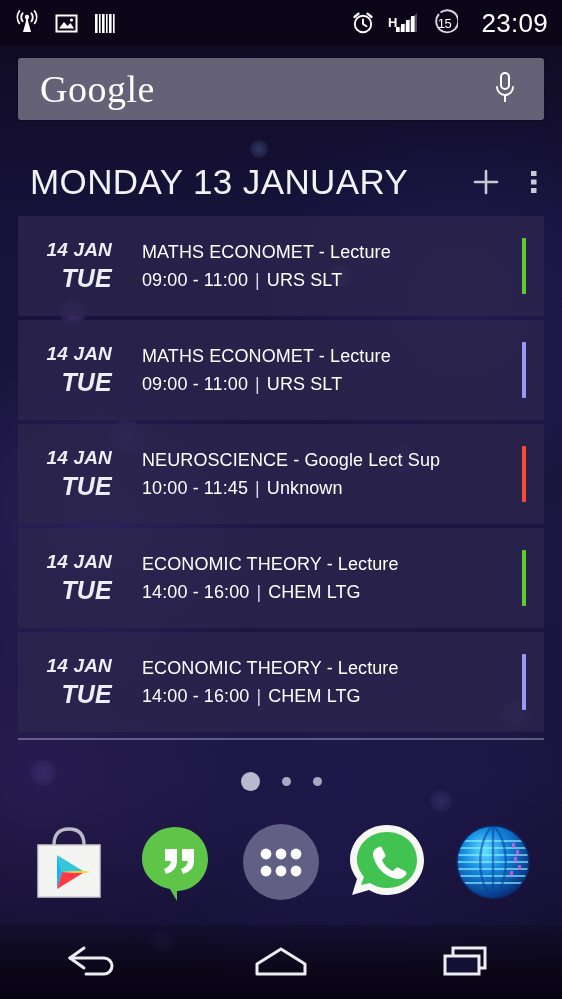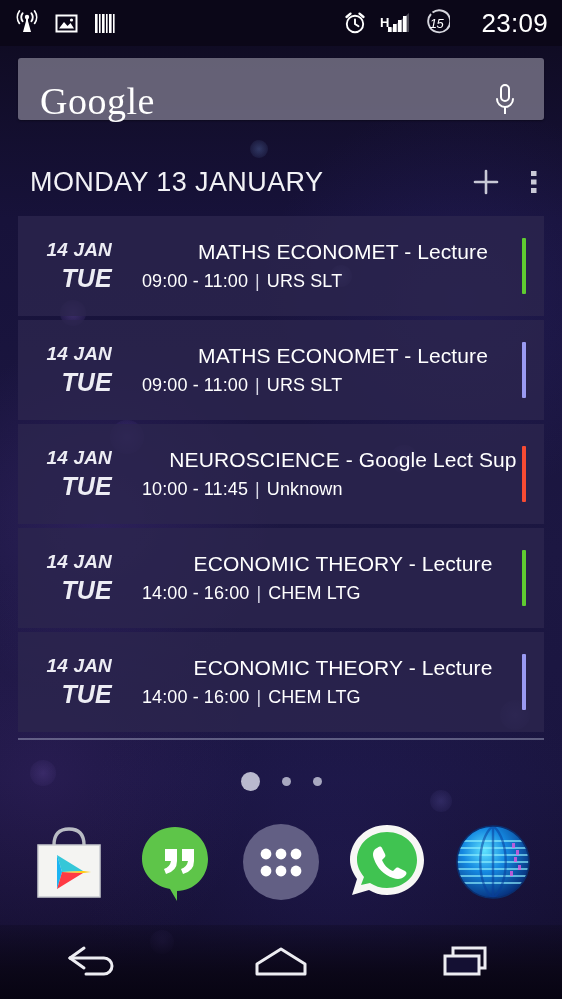--- a/index.html
+++ b/index.html
@@ -33,43 +33,43 @@
     display:flex; align-items:center;
     padding:0 14px;
     z-index:20;
   }
   .sb-left { display:flex; align-items:center; gap:14px; }
   .sb-right { display:flex; align-items:center; gap:11px; margin-left:auto; }
   .sb-icon { display:block; }
   #sb-clock {
     color:#FFFFFF; font-size:26px; letter-spacing:0.3px;
     font-family:"Liberation Sans", sans-serif;
-    margin-left:20px;
+    margin-left:12px;
   }
   .h-label {
     color:#FFFFFF; font-size:13px; font-weight:bold;
     margin-right:-4px; align-self:flex-start; margin-top:5px;
   }
   .sig-wrap { display:flex; align-items:flex-end; }
   .batt {
-    position:relative; width:28px; height:28px;font-style:italic;
+    position:relative; width:28px; height:28px;
   }
   .batt-text {
     position:absolute; inset:0;
     display:flex; align-items:center; justify-content:center;
     color:#FFFFFF; font-size:13px; letter-spacing:-0.5px;
   }
 
   
   #searchbar {
     position:absolute; top:58px; left:18px;
     width:526px; height:62px;
     background:rgba(120,116,136,0.82);
     border-radius:3px;
-    display:flex; align-items:flex-end;
+    display:flex; align-items:center;
     box-shadow:0 1px 2px rgba(0,0,0,0.35);
     z-index:10;
   }
   #google-logo {
     margin-left:22px;
     color:#FFFFFF;
     font-family:"Liberation Serif", serif;
     font-size:38px;
     line-height:1;
     letter-spacing:0.5px;
@@ -81,21 +81,21 @@
     position:absolute; top:148px; left:0; width:562px;
     z-index:10;
   }
   #cal-header {
     display:flex; align-items:center;
     height:68px;
     padding:0 24px 0 30px;
   }
   #cal-title {
     color:#F2F2F6;
-    font-size:27px;
+    font-size:35px;
     letter-spacing:0.4px;
     font-family:"Liberation Sans", sans-serif;
     white-space:nowrap;
   }
   #cal-actions { margin-left:auto; display:flex; align-items:center; gap:30px; }
   .cal-action { display:flex; align-items:center; justify-content:center; cursor:pointer; }
 
   #event-list { padding:0 18px; }
 
   .event-row {
@@ -113,25 +113,24 @@
     padding-right:16px;
     font-style:italic;
     color:#EDEDF4;
     line-height:1.32;
   }
   .ev-day  { font-size:19px; font-weight:bold; letter-spacing:0.2px; }
   .ev-wday { font-size:25px; font-weight:bold; letter-spacing:0.2px; }
   .ev-body { flex:1 1 auto; min-width:0; padding-left:14px; }
   .ev-title {
     color:#FFFFFF;
-    font-size:21px;
+    font-size:18px;
     letter-spacing:0.1px;
     white-space:nowrap;
     margin-bottom:7px;
-    text-align:center;
   }
   .ev-sub {
     color:#FFFFFF;
     font-size:18px;
     letter-spacing:0.1px;
     white-space:nowrap;
   }
   .ev-sub .sep { padding:0 7px; color:#D8D8E6; }
   .ev-bar {
     position:absolute; right:18px; top:50%;

